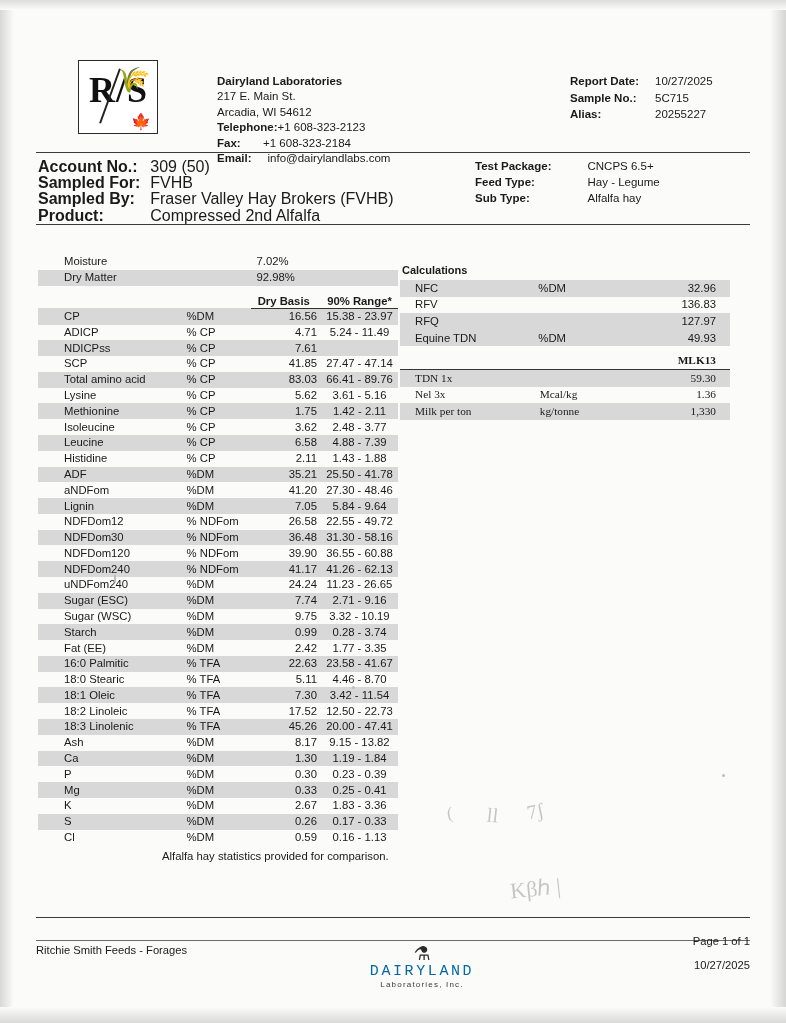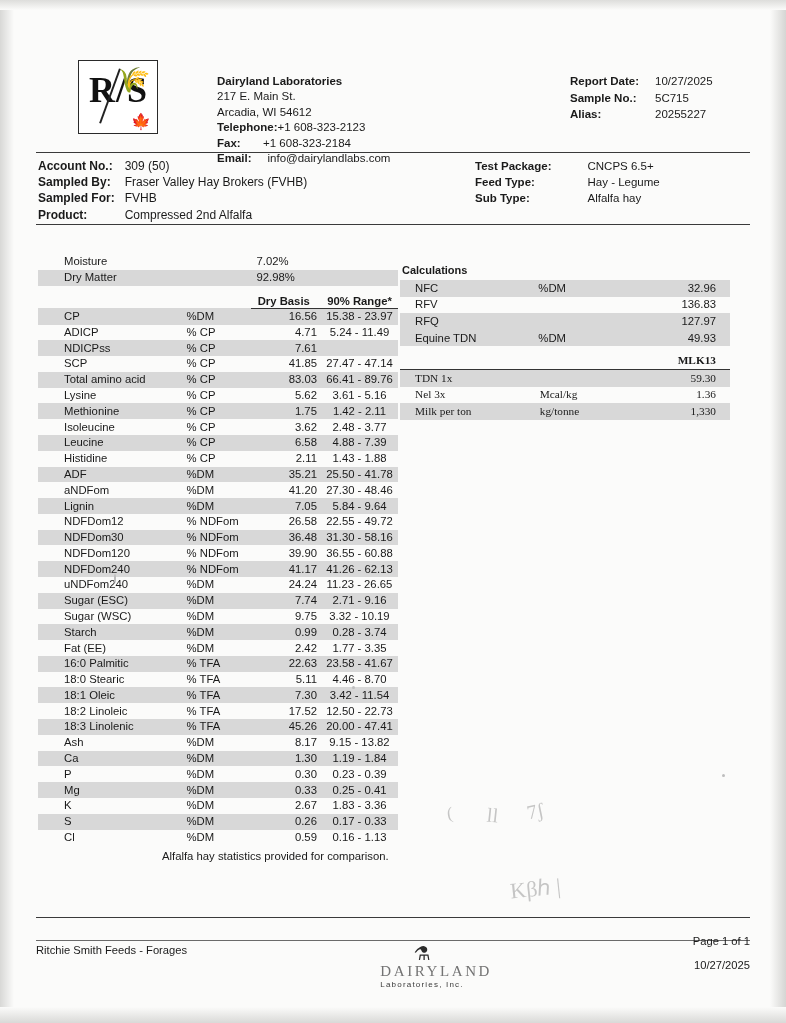--- a/index.html
+++ b/index.html
@@ -112,21 +112,21 @@
 
   
   .acct {
     position: absolute;
     left: 16px;
     top: 145px;
     font-size: 11.5px;
     line-height: 15.2px;
   }
   .acct table { border-collapse: collapse; }
-  .acct td { font-size: 12px; padding: 0 0 1px 0; vertical-align: top; }
+  .acct td { font-size: 16px; padding: 0 0 1px 0; vertical-align: top; }
   .acct td.lab { font-weight: bold; padding-right: 10px; white-space: nowrap; }
 
   .pkg {
     position: absolute;
     left: 453px;
     top: 145px;
     font-size: 11.5px;
     line-height: 15.2px;
   }
   .pkg table { border-collapse: collapse; }
@@ -221,23 +221,22 @@
     text-align: center;
   }
   .foot-logo .flask {
     font-size: 19px;
     line-height: 19px;
     color: #2b2b2b;
   }
   .foot-logo .fl-name {
     font-size: 15px;
     letter-spacing: 2.6px;
-    color: #737373;
-    font-family: Liberation Serif, serif;
-    text-align: right;
+    color: #0369a1;
+    font-family: Liberation Mono, monospace;
   }
   .foot-logo .fl-sub {
     font-size: 8px;
     letter-spacing: 1.2px;
     color: #3a3a3a;
   }
 
   
   .smudge {
     position: absolute;
@@ -300,26 +299,26 @@
     <div class="rule top"></div>
 
     <div class="acct">
       <table>
         <tbody>
             <tr>
           <td class="lab">Account No.:</td>
           <td>309 (50)</td>
         </tr>
         <tr>
+          <td class="lab">Sampled For:</td>
+          <td>FVHB</td>
+        </tr>
+        <tr>
           <td class="lab">Sampled By:</td>
           <td>Fraser Valley Hay Brokers (FVHB)</td>
-        </tr>
-        <tr>
-          <td class="lab">Sampled For:</td>
-          <td>FVHB</td>
         </tr>
         <tr>
           <td class="lab">Product:</td>
           <td>Compressed 2nd Alfalfa</td>
         </tr>
       </tbody>
         </table>
     </div>
 
     <div class="pkg">

